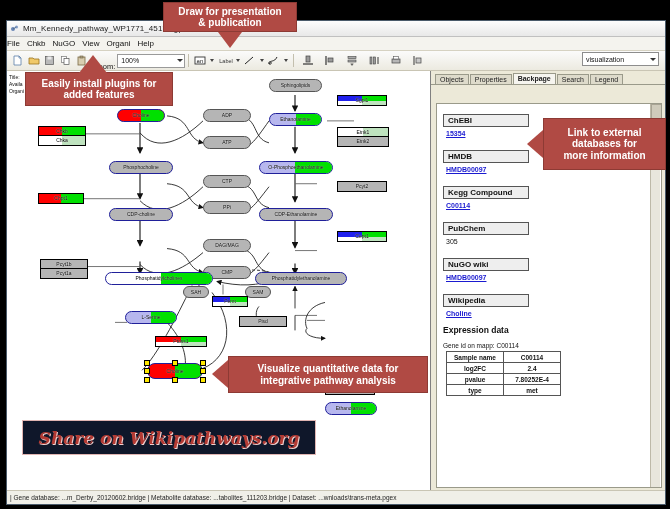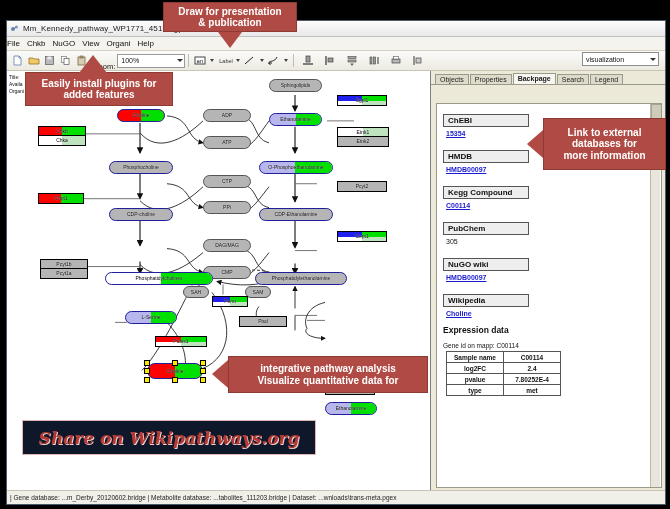--- a/index.html
+++ b/index.html
@@ -555,22 +555,22 @@
   <div class="arrowUp" style="left:79px;top:55px;"></div>
 
   <div class="callout" style="left:543px;top:118px;width:123px;height:52px;font-size:10px;flex-direction:column;">
     <span>Link  to external</span>
     <span>databases  for</span>
     <span>more information</span>
   </div>
   <div class="arrowLeft" style="left:527px;top:130px;"></div>
 
   <div class="callout" style="left:228px;top:356px;width:200px;height:37px;font-size:10px;flex-direction:column;">
+    <span>Visualize quantitative data  for</span>
     <span>integrative pathway analysis</span>
-    <span>Visualize quantitative data  for</span>
   </div>
   <div class="arrowLeft" style="left:212px;top:360px;"></div>
 
   <div class="sharebox" style="left:22px;top:420px;width:292px;height:33px;">
     <span class="sharetxt">Share on Wikipathways.org</span>
   </div>
 
 </div>
 
 </body></html>

